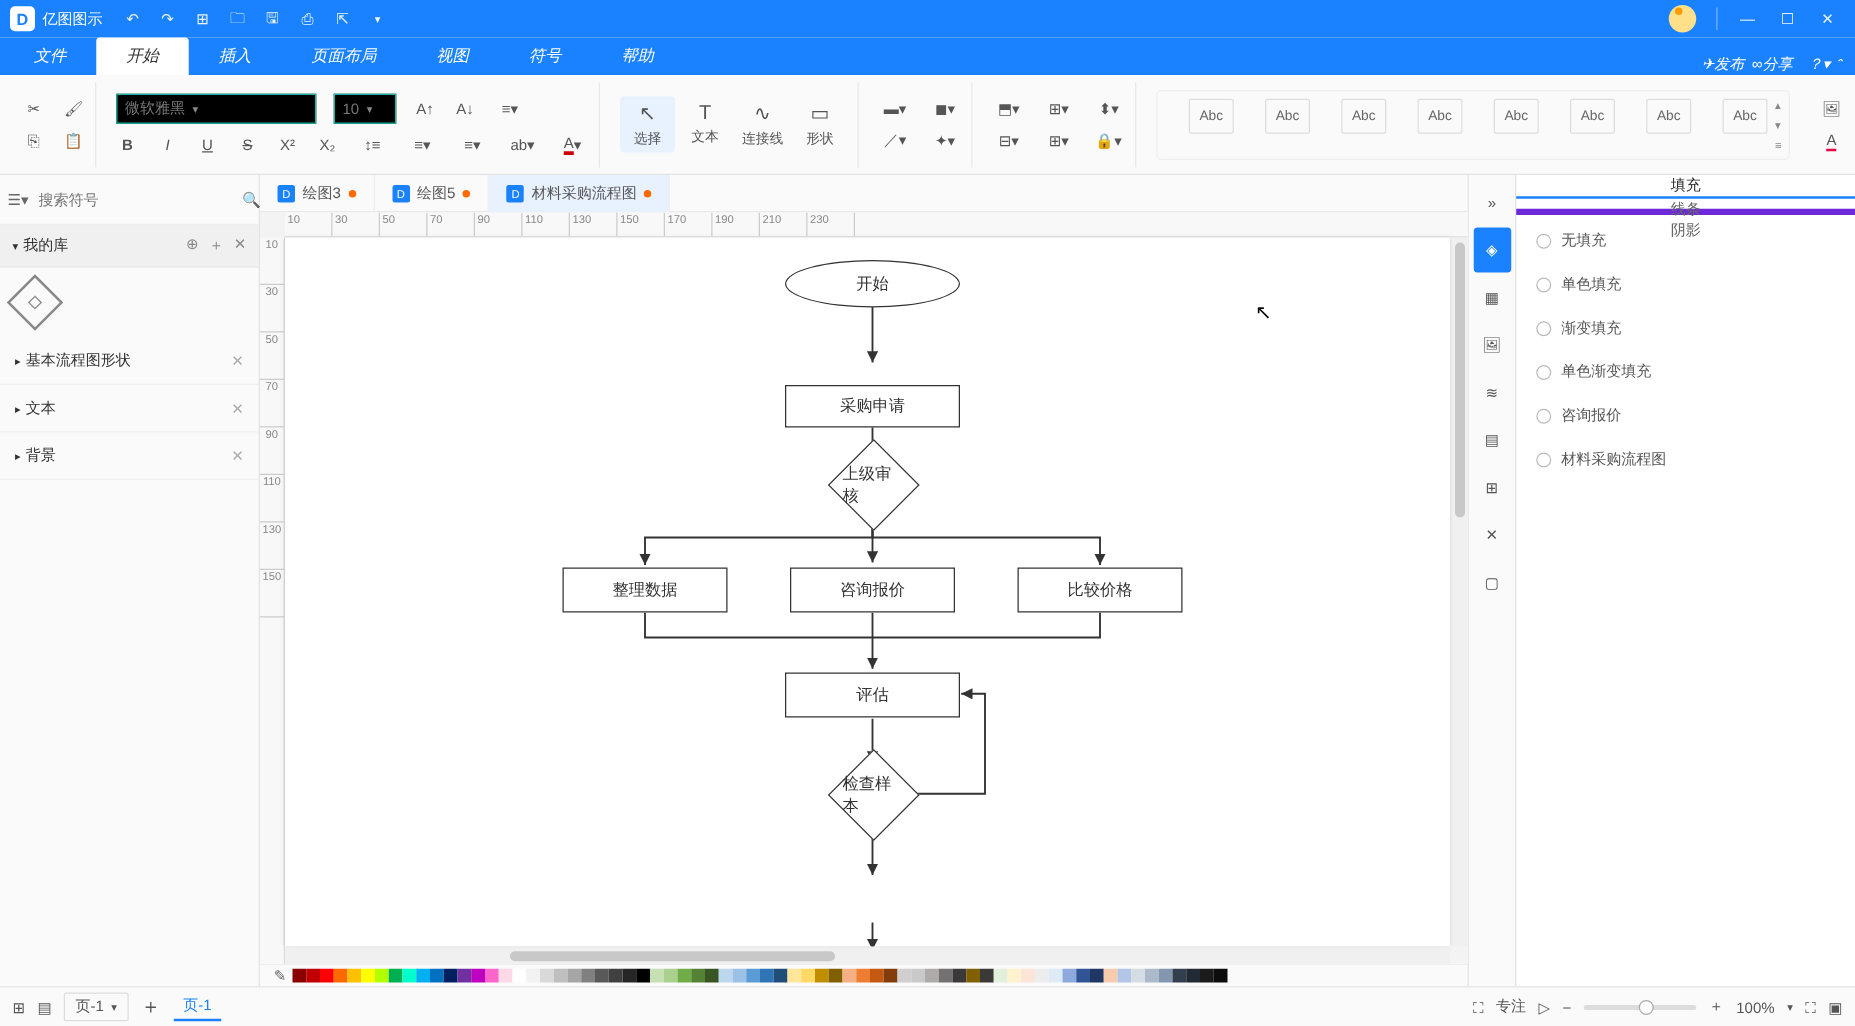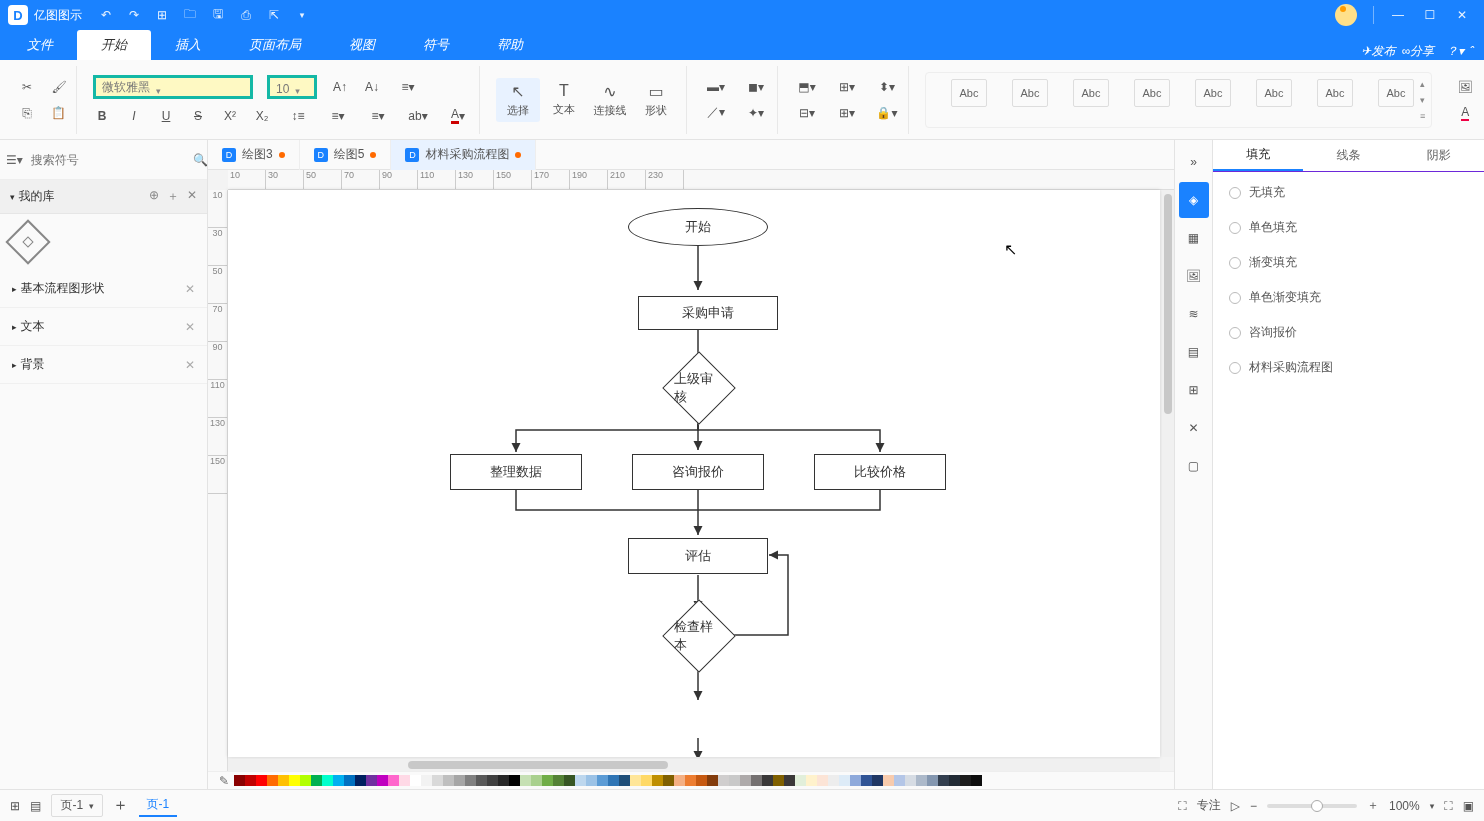--- a/index.html
+++ b/index.html
@@ -21,21 +21,21 @@
 .menubar .mitem.active { background: #fff; color: #333; border-radius: 3px 3px 0 0; }
 .menubar .right-actions { margin-left: auto; display: flex; align-items: center; padding-right: 10px; color: #fff; gap: 6px; }
 
 
 .ribbon { height: 80px; border-bottom: 1px solid #e3e3e3; display: flex; align-items: center; padding: 0 10px; gap: 8px; background: #fafafa; }
 .rgroup { display: flex; flex-direction: column; gap: 8px; padding: 6px 8px; border-right: 1px solid #e8e8e8; height: 68px; justify-content: center; }
 .rgroup.noborder { border-right: none; }
 .rrow { display: flex; gap: 14px; align-items: center; }
 .ricon { width: 18px; height: 18px; display: flex; align-items: center; justify-content: center; color: #555; cursor: pointer; }
 .ricon.wide { width: 26px; }
-.selectbox { display: flex; align-items: flex-end; border: 3px solid #14b8a6; height: 24px; padding: 0 6px; background: #fef9c3; cursor: pointer; gap: 6px; color: #777; font-size: 12px; }
+.selectbox { display: flex; align-items: center; border: 1px solid #14b8a6; height: 24px; padding: 0 6px; background: #000000; cursor: pointer; gap: 6px; color: #777; font-size: 12px; }
 .selectbox .caret { font-size: 9px; color: #888; }
 .vtool { display: flex; flex-direction: column; align-items: center; gap: 2px; width: 44px; cursor: pointer; padding: 4px 2px; font-size: 11px; color: #555; }
 .vtool.active { background: #e8f2ff; border-radius: 3px; }
 .abcbox { border: 1px solid #ddd; width: 36px; height: 28px; display: flex; align-items: center; justify-content: center; font-size: 11px; color: #666; cursor: pointer; border-radius: 2px; margin-left: 19px; }
 .abc-container { display: flex; gap: 6px; border: 1px solid #eee; border-radius: 4px; padding: 6px; }
 
 
 .main { flex: 1; display: flex; min-height: 0; }
 
 
@@ -68,21 +68,21 @@
 .fc-diamond { transform: rotate(45deg); }
 .fc-diamond span { transform: rotate(-45deg); }
 .canvas svg { position: absolute; top: 0; left: 0; width: 100%; height: 100%; pointer-events: none; }
 .cursor-arrow { position: absolute; font-size: 16px; color: #000; }
 
 
 .rcollapse { width: 38px; border-left: 1px solid #e3e3e3; background: #fafafa; display: flex; flex-direction: column; align-items: center; padding-top: 4px; gap: 2px; }
 .rcollapse .ritem { width: 30px; height: 36px; display: flex; align-items: center; justify-content: center; cursor: pointer; color: #555; border-radius: 3px; }
 .rcollapse .ritem.active { background: #1a82ff; color: #fff; }
 .rightpanel { width: 272px; border-left: 1px solid #e3e3e3; display: flex; flex-direction: column; background: #fff; }
-.rp-tabs { height: 32px; display: flex; border-bottom: 1px solid #6d28d9; }
+.rp-tabs { height: 32px; display: flex; border-bottom: 5px solid #6d28d9; flex-direction: column; }
 .rp-tab { flex: 1; display: flex; align-items: center; justify-content: center; font-size: 12px; cursor: pointer; color: #666; }
 .rp-tab.active { color: #222; border-bottom: 2px solid #1a82ff; font-weight: 500; }
 .rp-body { padding: 12px 16px; display: flex; flex-direction: column; gap: 18px; }
 .rp-opt { display: flex; align-items: center; gap: 8px; font-size: 12px; color: #555; cursor: pointer; }
 .rp-opt .radio { width: 12px; height: 12px; border: 1.5px solid #bbb; border-radius: 50%; }
 
 
 .colorrow { height: 18px; display: flex; align-items: center; padding: 0 6px; gap: 0; border-top: 1px solid #eee; background: #fafafa; }
 .colorrow .sw { width: 11px; height: 11px; cursor: pointer; }
 .colorrow .eyedrop { width: 20px; text-align: center; color: #666; }
@@ -356,21 +356,21 @@
           <path d="M652 300 L652 320 L470 320" fill="none" stroke="#333" stroke-width="1.5"></path>
           <line x1="470" y1="300" x2="470" y2="345" stroke="#333" stroke-width="1.5" marker-end="url(#ah)"></line>
           <line x1="470" y1="385" x2="470" y2="420" stroke="#333" stroke-width="1.5" marker-end="url(#ah)"></line>
           <path d="M500 445 L560 445 L560 365 L541 365" fill="none" stroke="#333" stroke-width="1.5" marker-end="url(#ah)"></path>
           <line x1="470" y1="475" x2="470" y2="510" stroke="#333" stroke-width="1.5" marker-end="url(#ah)"></line>
           <line x1="470" y1="548" x2="470" y2="570" stroke="#333" stroke-width="1.5" marker-end="url(#ah)"></line>
         </svg>
         <div class="fc-node fc-ellipse" style="left:400px;top:18px;width:140px;height:38px;">
             <span>开始</span>
           </div>
-        <div class="fc-node" style="left:400px;top:106px;width:140px;height:34px;margin-left:10px;">
+        <div class="fc-node" style="left:400px;top:118px;width:140px;height:34px;">
             <span>采购申请</span>
           </div>
         <div class="fc-node fc-diamond" style="left:445px;top:172px;width:52px;height:52px;">
             <span>上级审核</span>
           </div>
         <div class="fc-node" style="left:222px;top:264px;width:132px;height:36px;">
             <span>整理数据</span>
           </div>
         <div class="fc-node" style="left:404px;top:264px;width:132px;height:36px;">
             <span>咨询报价</span>

